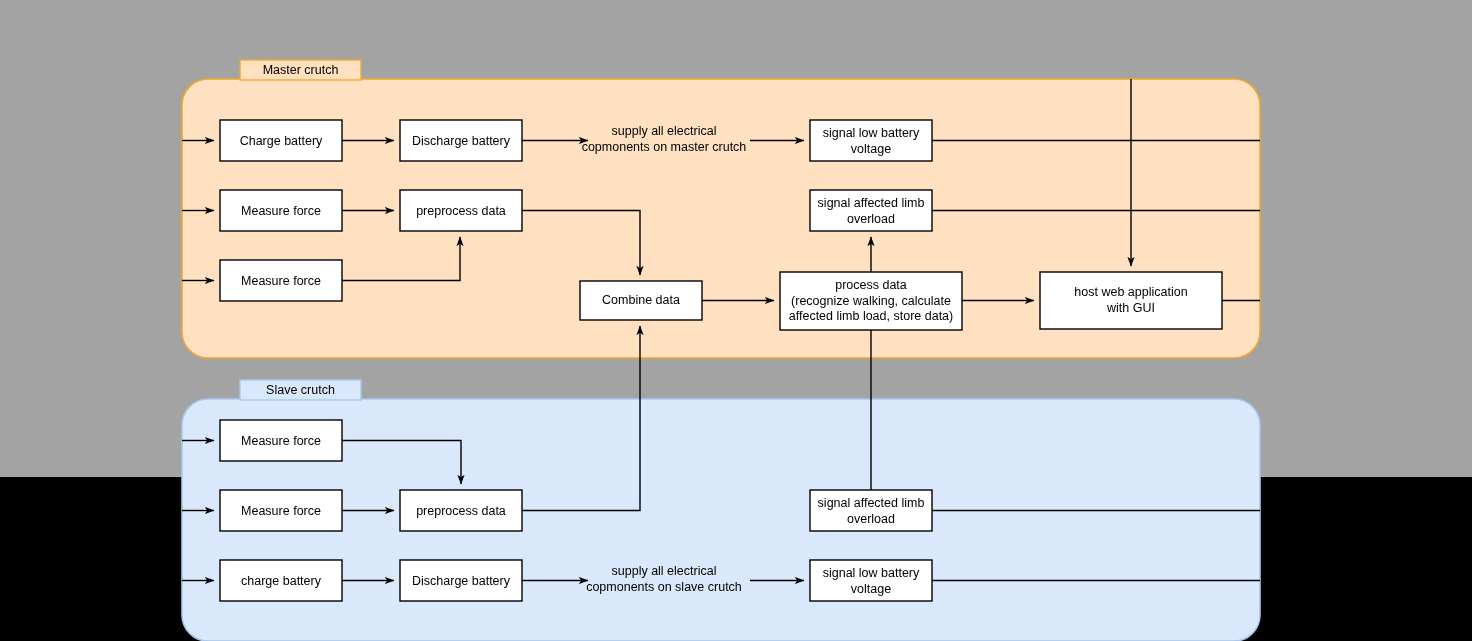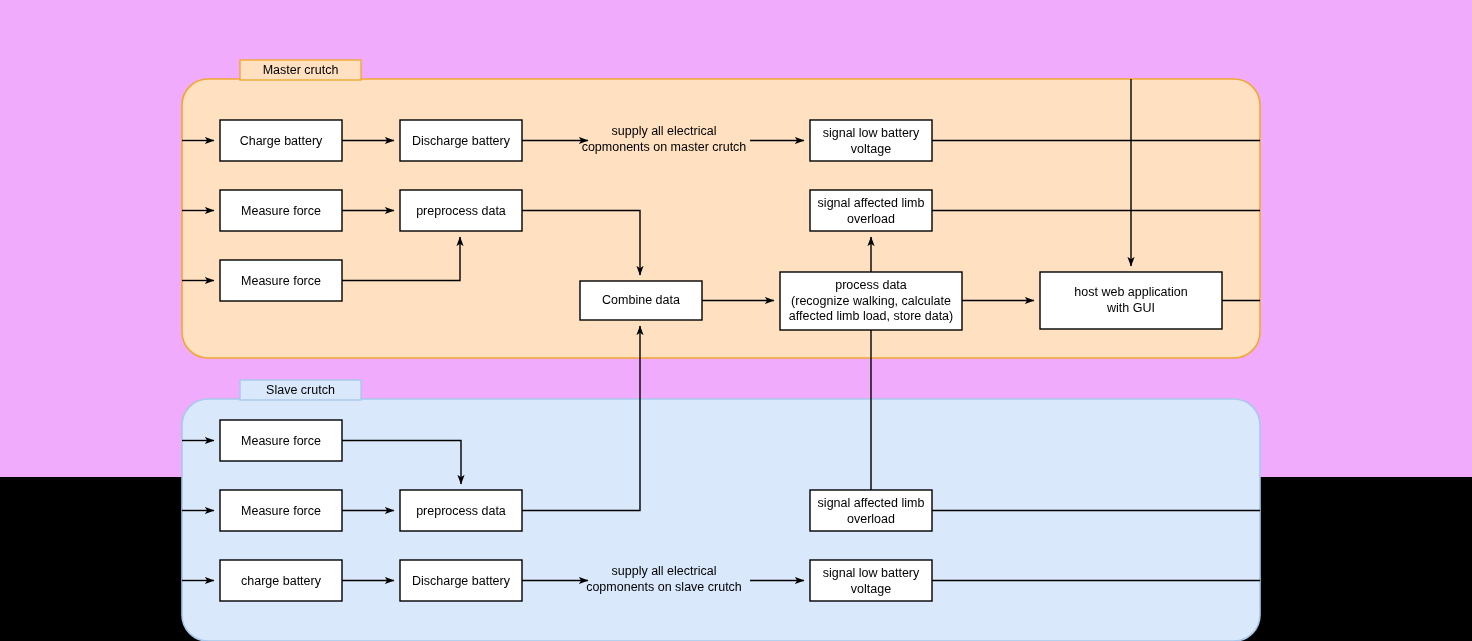--- a/index.html
+++ b/index.html
@@ -1,17 +1,17 @@
 <!DOCTYPE html>
 <html><head>
 <meta charset="utf-8">
 <style>
   html,body{margin:0;padding:0;background:#000;}
   body{width:1472px;height:641px;overflow:hidden;font-family:"Liberation Sans",sans-serif;}
-  #canvas{position:relative;width:1472px;height:477px;background:#f0abfc;}
+  #canvas{position:relative;width:1472px;height:477px;background:#a3a3a3;}
   svg.diagram{position:absolute;left:0;top:0;width:1472px;height:641px;display:block;}
   .node-rect{fill:#ffffff;stroke:#000000;stroke-width:1.4;}
   .node-text{font-family:"Liberation Sans",sans-serif;font-size:12.5px;fill:#000;text-anchor:middle;dominant-baseline:middle;}
   .free-text{font-family:"Liberation Sans",sans-serif;font-size:12.5px;fill:#000;text-anchor:middle;dominant-baseline:middle;}
   .edge{stroke:#000000;stroke-width:1.4;fill:none;}
   .pool-master{fill:#ffe0c0;stroke:#f0a830;stroke-width:1.6;}
   .pool-slave{fill:#dae8fb;stroke:#a8c8ec;stroke-width:1.6;}
   .tab-master{fill:#ffe0c0;stroke:#f0a830;stroke-width:1.4;}
   .tab-slave{fill:#dae8fb;stroke:#a8c8ec;stroke-width:1.4;}
   .tab-text{font-family:"Liberation Sans",sans-serif;font-size:12.5px;fill:#000;text-anchor:middle;dominant-baseline:middle;}

